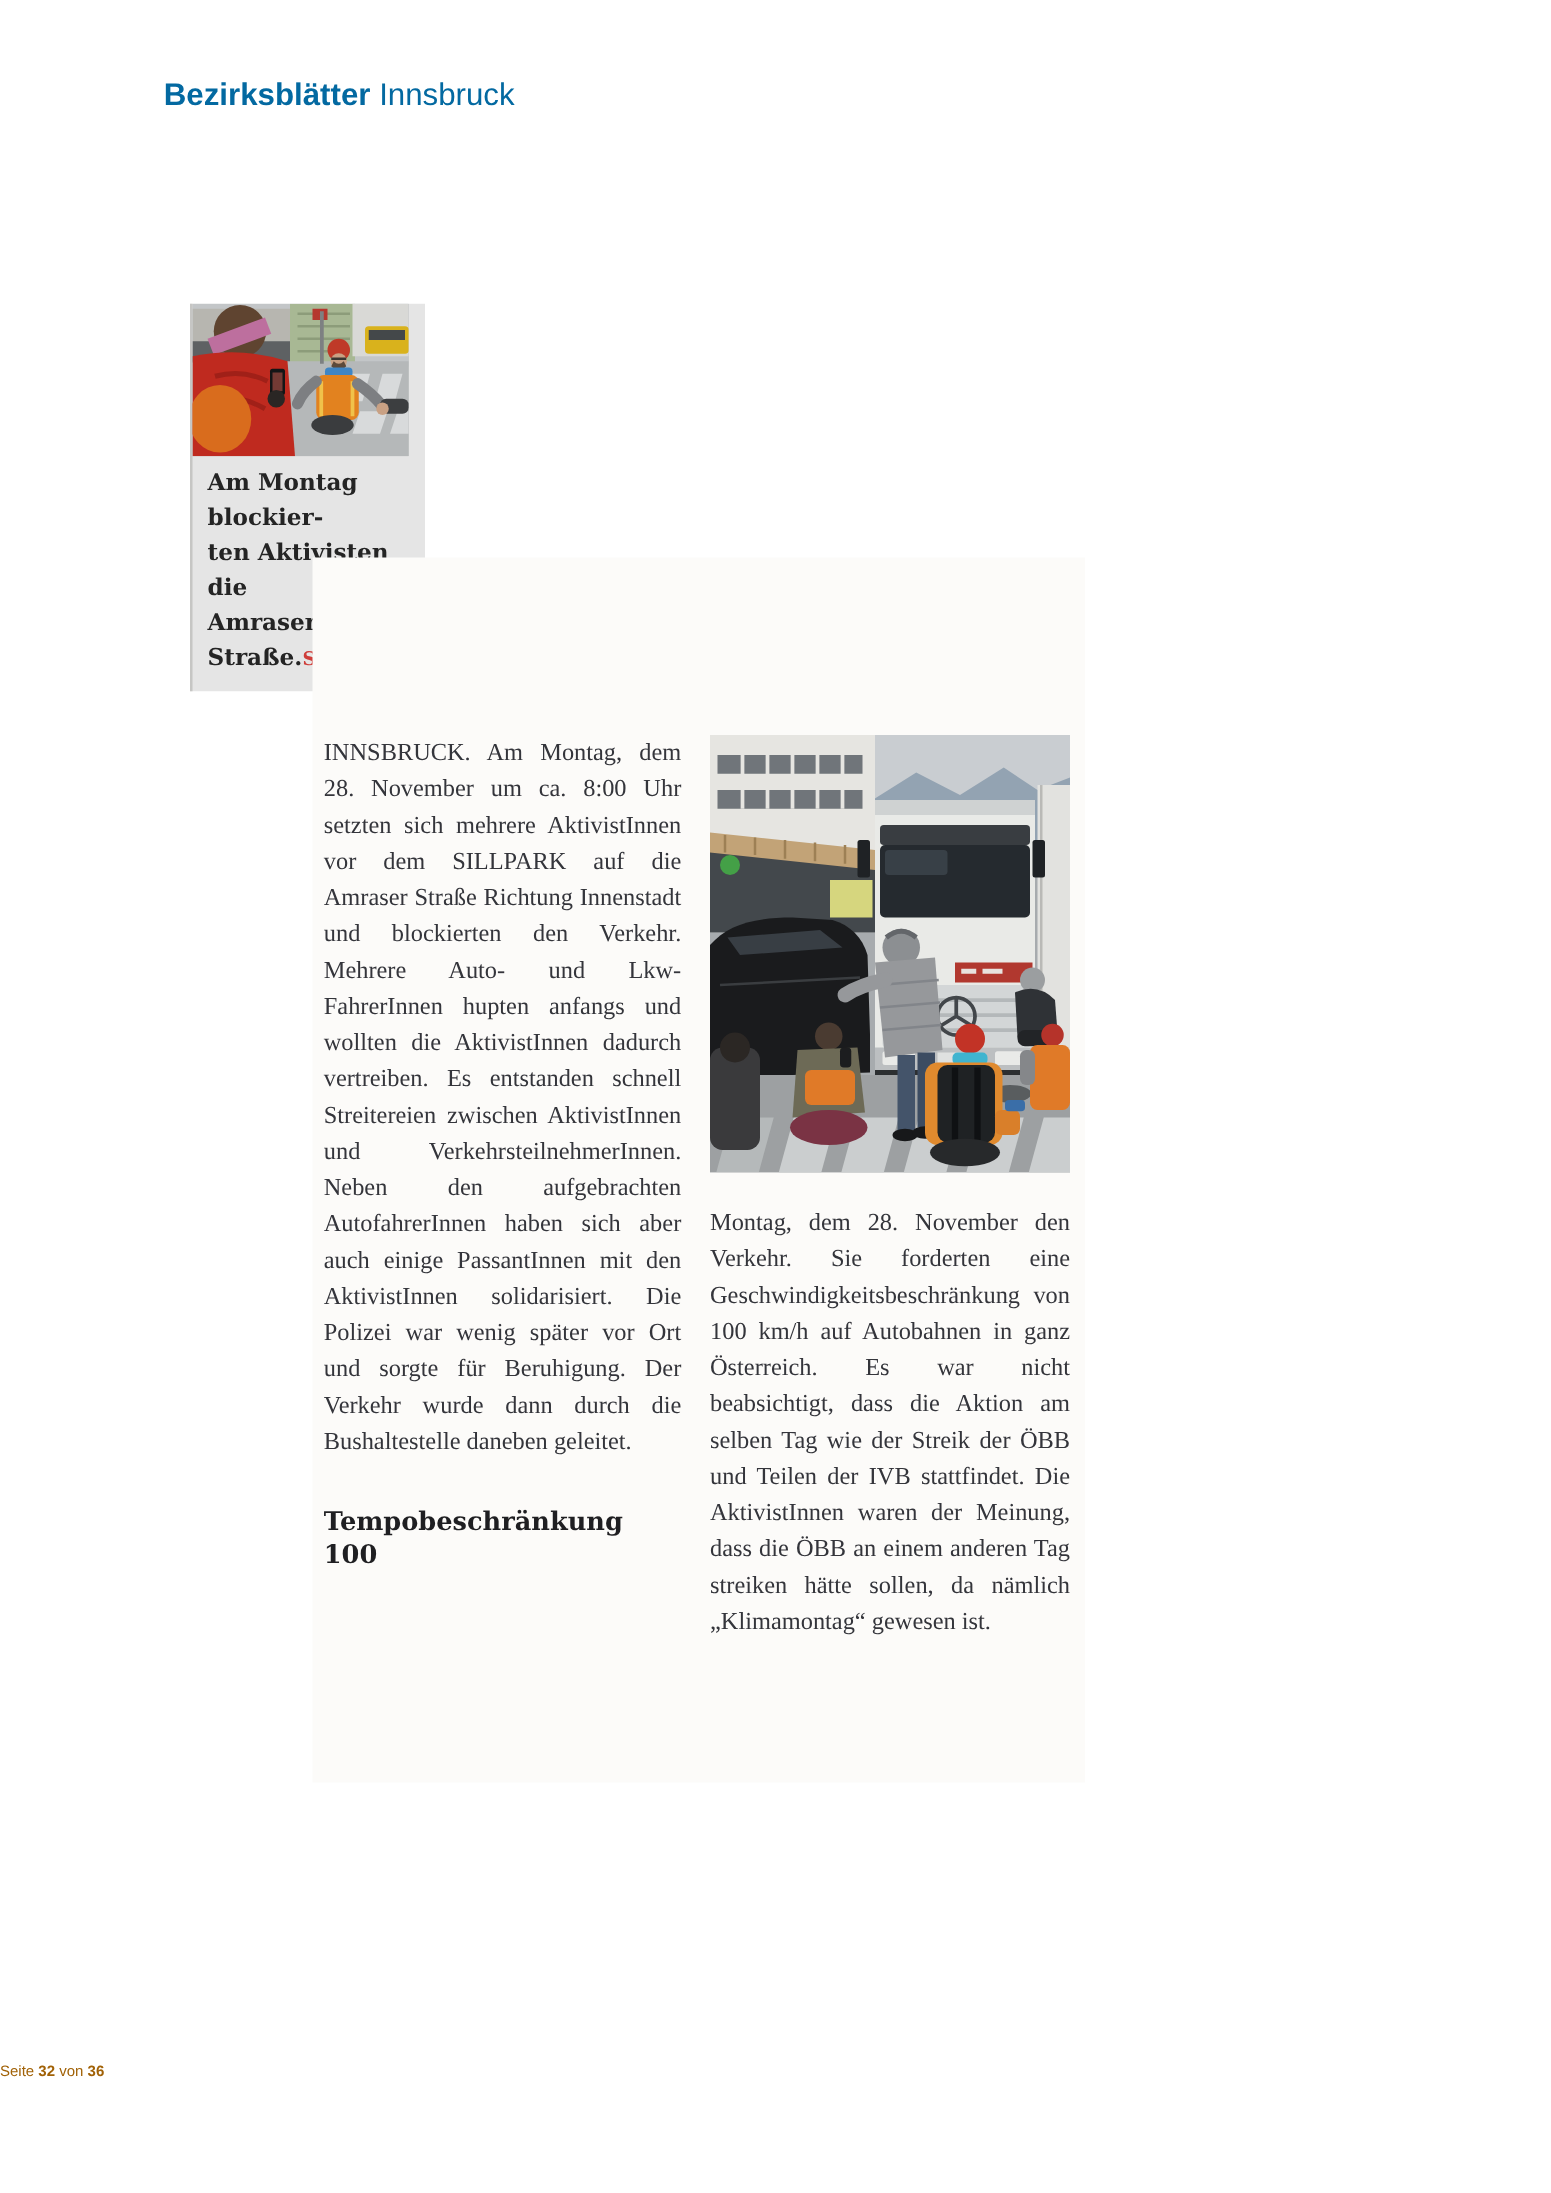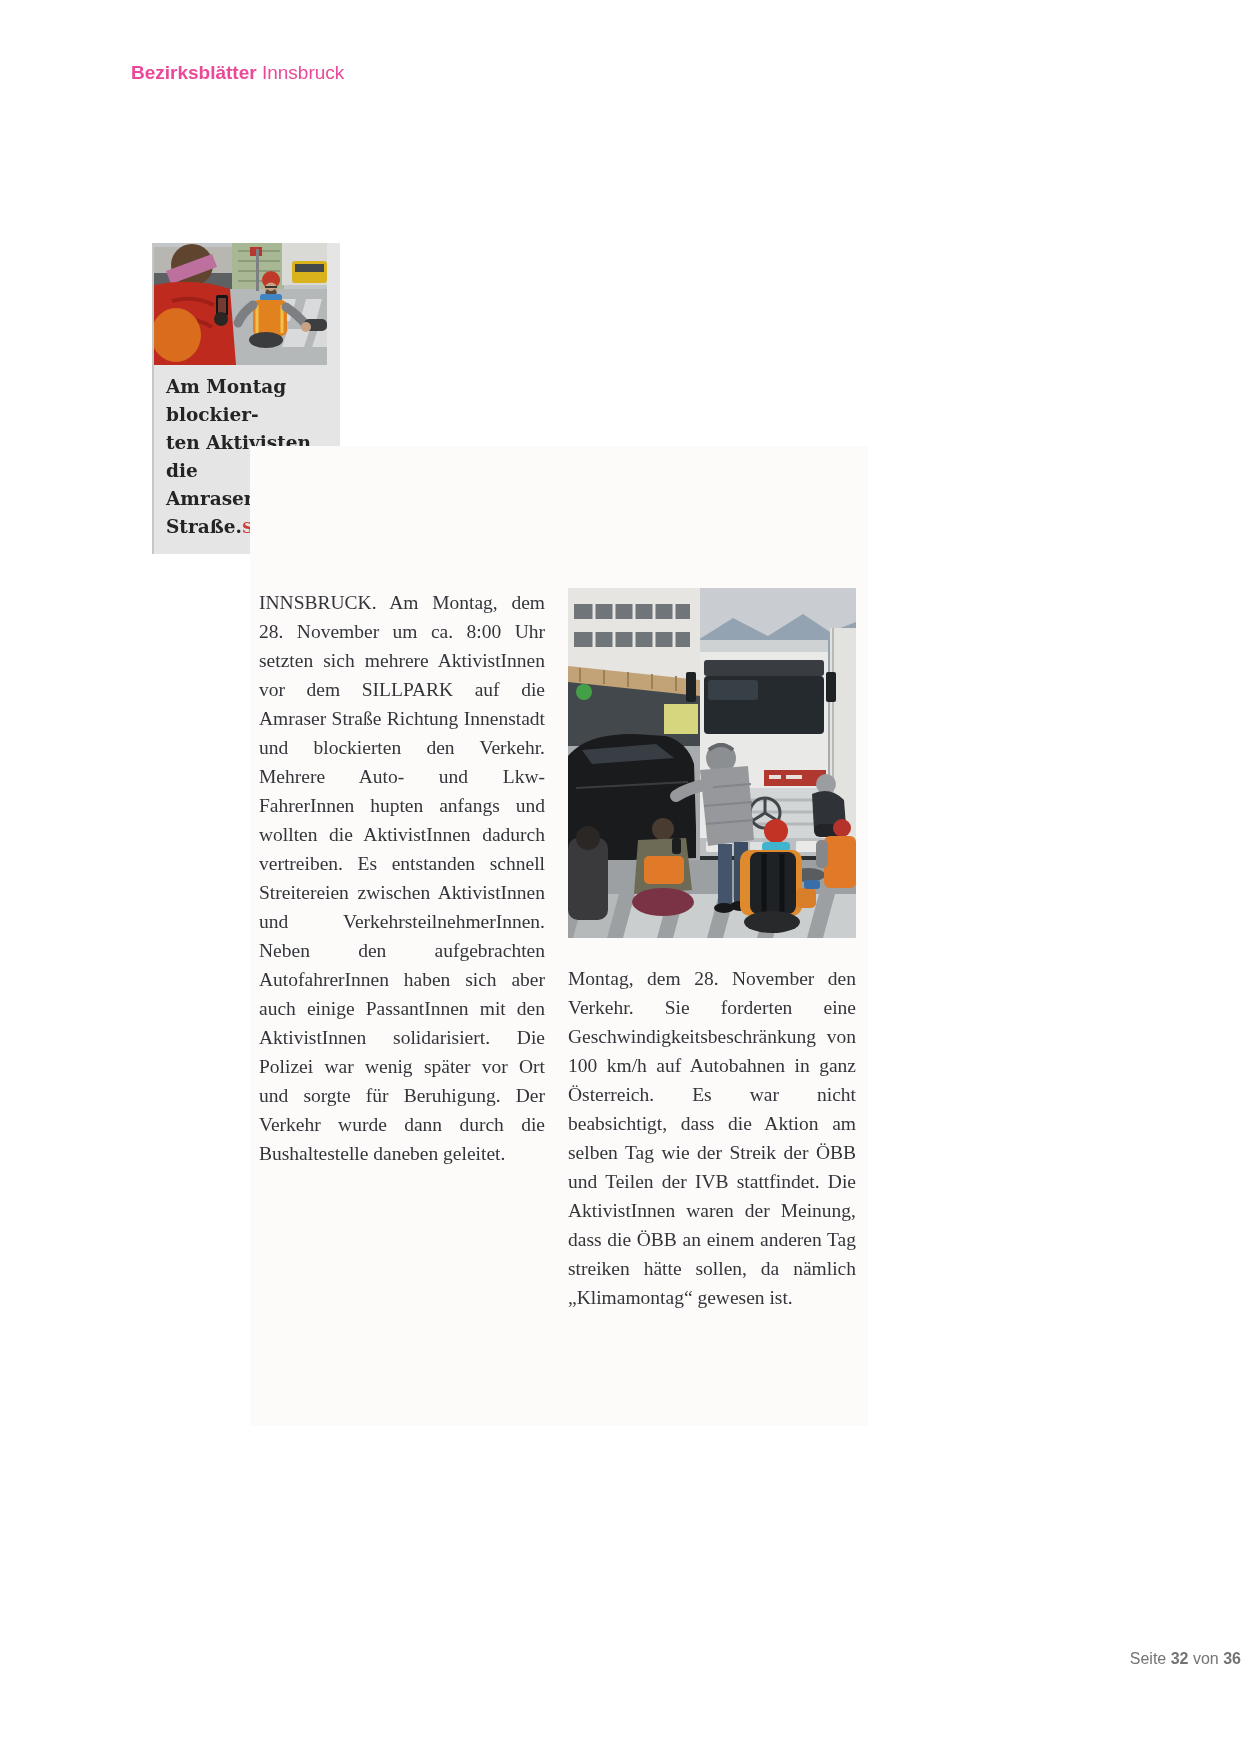--- a/index.html
+++ b/index.html
@@ -1,19 +1,19 @@
 <!DOCTYPE html>
 <html lang="de"><head>
 <meta charset="utf-8">
 <style>
   html,body{margin:0;padding:0;background:#ffffff;}
   .page{position:relative;width:1241px;height:1754px;background:#ffffff;overflow:hidden;
         font-family:"Liberation Sans",sans-serif;color:#1a1a1a;}
 
-  .pub-header{position:absolute;left:131px;top:62px;font-size:19px;color:#ec4899;}
+  .pub-header{position:absolute;left:131px;top:62px;font-size:25px;color:#0369a1;}
   .pub-header .pub-name{font-weight:bold;}
 
   .doc-title{position:absolute;left:130px;top:131px;width:845px;margin:0;
              font-size:21px;line-height:33px;font-weight:bold;color:#111;white-space:pre-line;}
 
   
   .teaser{position:absolute;left:152px;top:243px;width:186px;border-left:2px solid #c6c6c4;
           background:#e5e5e5;}
   .teaser svg{display:block;}
   .teaser-caption{padding:8px 0 12px 12px;font-family:"DejaVu Serif","Liberation Serif",serif;
@@ -36,22 +36,22 @@
            font-size:20.5px;line-height:26px;color:#1f1f22;}
 
   .article-photo svg{display:block;}
   .photo-caption{position:relative;margin-top:7px;min-height:56px;
                  font-family:"Liberation Sans",sans-serif;font-weight:bold;
                  font-size:19px;line-height:27px;color:#222;text-align:left;}
   .photo-caption .credit{position:absolute;right:0;bottom:3px;font-weight:normal;
                          color:#8c8c8c;font-size:13.5px;}
   .col-right p.body{margin-top:26px;}
 
-  .page-footer{position:absolute;left:0;top:1650px;width:100%;text-align:right;
-               font-size:16px;color:#737373;}
+  .page-footer{position:absolute;left:0;top:1650px;width:100%;text-align:left;
+               font-size:12px;color:#a16207;}
   .page-footer b{font-weight:bold;}
 </style>
 </head>
 <body>
 
 <div class="page">
 
   <div class="pub-header"><span class="pub-name">Bezirksblätter</span><span> Innsbruck</span></div>
 
 
@@ -115,20 +115,21 @@
 ten Aktivisten die
 Amraser Straße.</span><span class="page-ref">Seite 21</span></div>
   </div>
 
   <div class="clipping-bg"></div>
 
 
   <div class="columns">
     <div class="col col-left">
       <p>INNSBRUCK. Am Montag, dem 28. November um ca. 8:00 Uhr setzten sich mehrere AktivistInnen vor dem SILLPARK auf die Amraser Straße Richtung Innenstadt und blockierten den Verkehr. Mehrere Auto- und Lkw-FahrerInnen hupten anfangs und wollten die AktivistInnen dadurch vertreiben. Es entstanden schnell Streitereien zwischen AktivistInnen und VerkehrsteilnehmerInnen. Neben den aufgebrachten AutofahrerInnen haben sich aber auch einige PassantInnen mit den AktivistInnen solidarisiert. Die Polizei war wenig später vor Ort und sorgte für Beruhigung. Der Verkehr wurde dann durch die Bushaltestelle daneben geleitet.</p>
+      <h3 class="subhead">Tempobeschränkung 100</h3>
     </div>
 
     <div class="col col-right">
       <div class="article-photo">
         <svg width="288" height="350" viewBox="0 0 288 350">
           <rect width="288" height="350" fill="#a7abae"></rect>
           <rect width="288" height="90" fill="#c9cdd1"></rect>
           <path d="M0,62 L30,40 L60,58 L95,34 L130,52 L165,30 L200,48 L235,26 L262,44 L288,34 L288,90 L0,90 Z" fill="#93a3b2"></path>
 
           <g>

